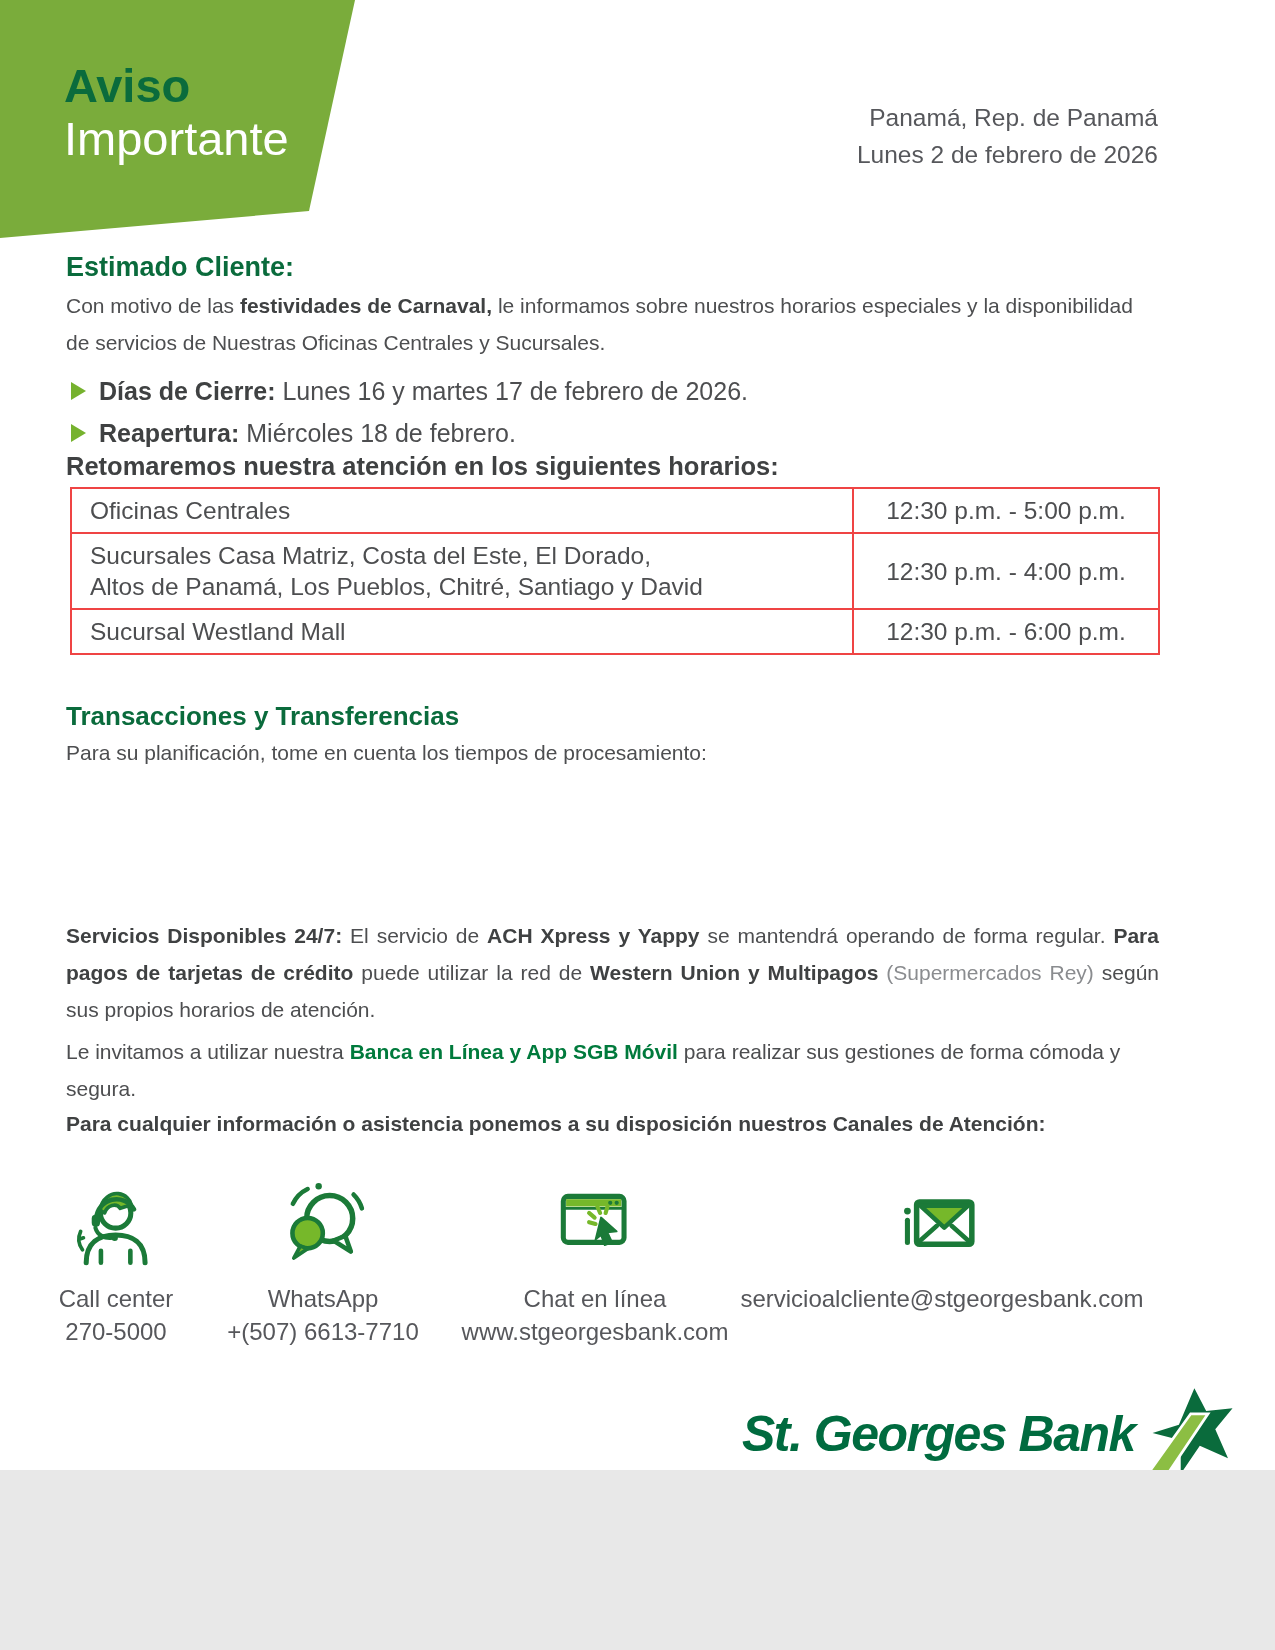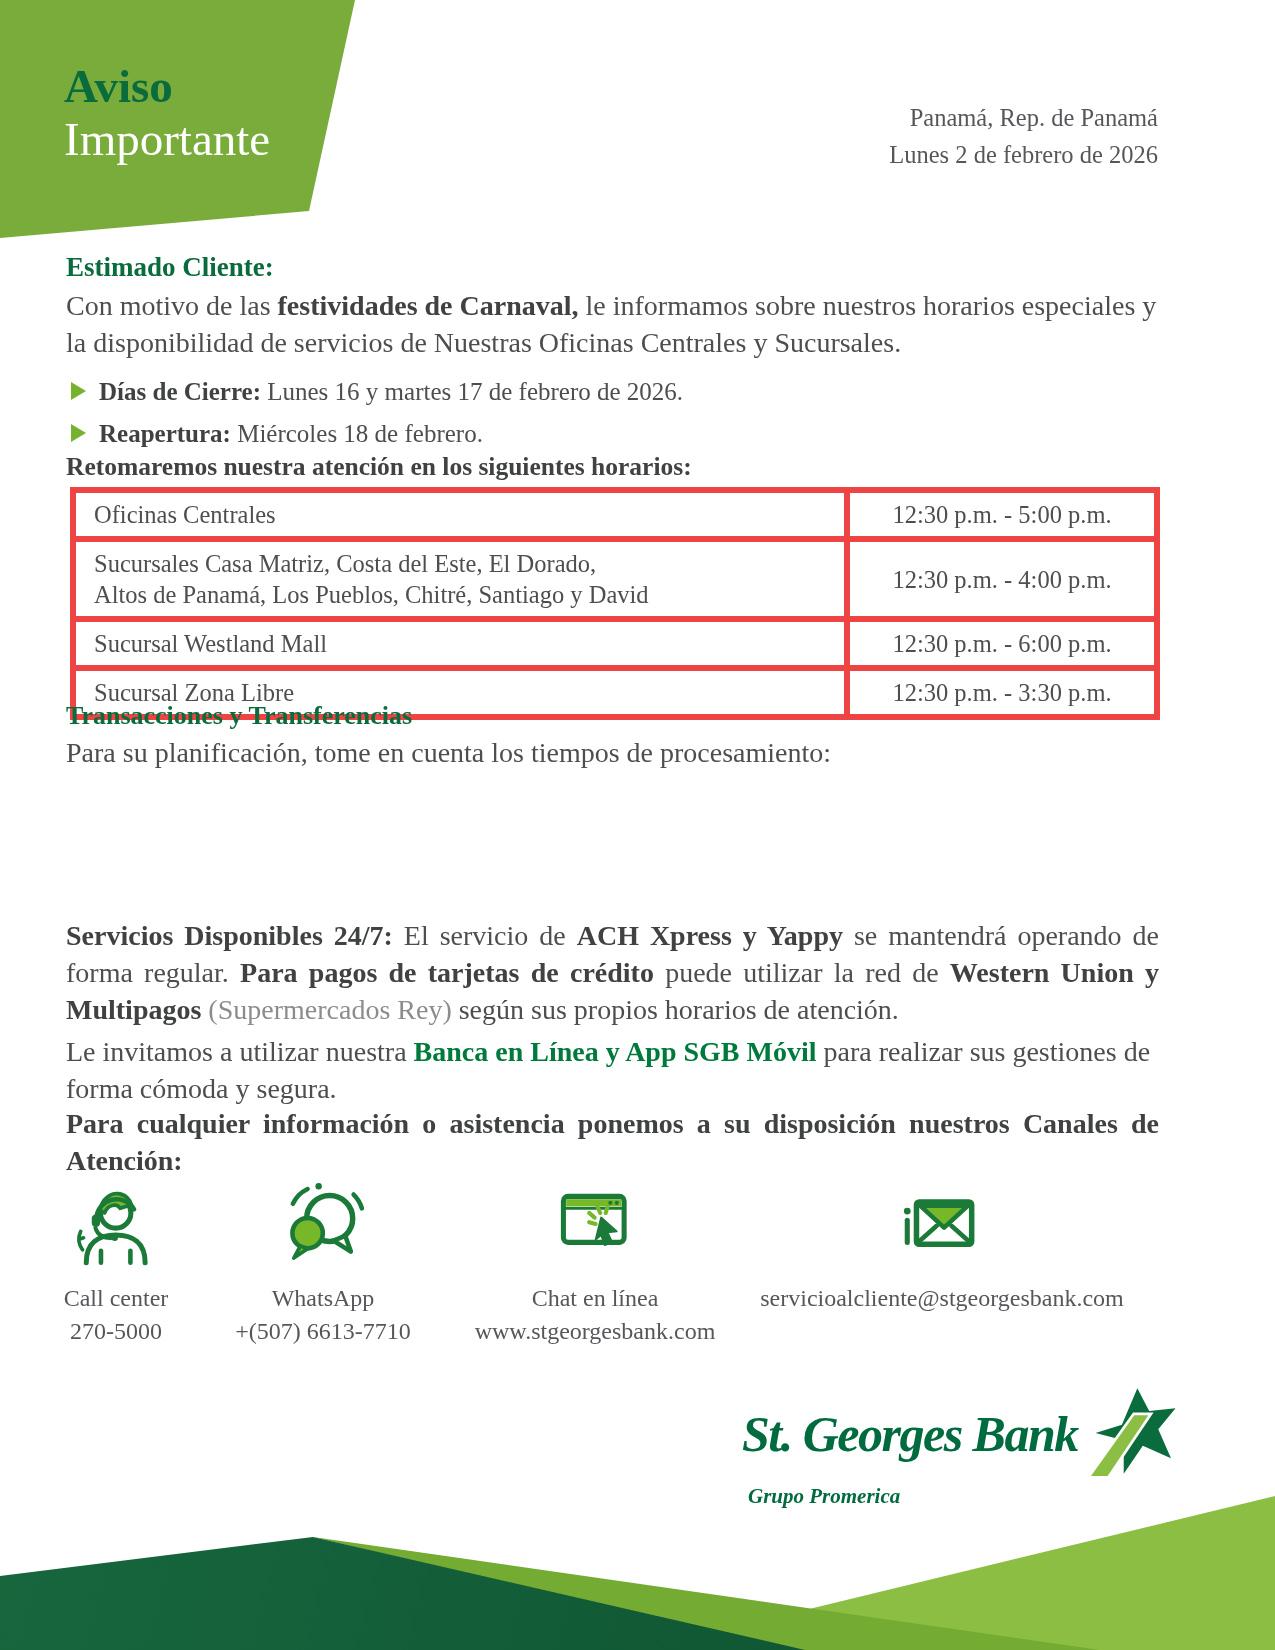--- a/index.html
+++ b/index.html
@@ -1,48 +1,48 @@
 <!DOCTYPE html>
 <html><head>
 <meta charset="utf-8">
 <style>
   html,body{margin:0;padding:0;background:#e8e8e8;}
   #page{
-    position:relative;width:1275px;height:1650px;margin:0 auto;
+    position:relative;width:1275px;height:1470px;margin:0 auto;
     background:#ffffff;overflow:hidden;
-    font-family:Liberation Serif, serif;color:#4d4e50;
+    font-family:Liberation Sans, sans-serif;color:#4d4e50;
   }
   
   .banner{position:absolute;left:0;top:0;width:362px;height:242px;
     background:#7aac3b;
     clip-path:polygon(0 0,355px 0,309px 211px,0 238px);}
   .banner-text{position:absolute;left:64px;top:60px;line-height:1.12;}
   .banner-line1{font-size:47px;font-weight:700;color:#0a6b3c;}
   .banner-line2{font-size:47px;font-weight:400;color:#ffffff;}
   
   .dateline{position:absolute;top:99px;right:117px;text-align:right;
     font-size:24.5px;line-height:37px;color:#56575b;}
   
   .blk{position:absolute;left:66px;width:1093px;}
-  .body-text{font-size:28px;line-height:37px;color:#4d4e50;}
+  .body-text{font-size:21px;line-height:37px;color:#4d4e50;}
   .body-text b, .b{font-weight:700;color:#3f4142;}
   .just{text-align:justify;}
   .greeting{font-size:27px;font-weight:700;color:#0a6b3c;}
   .green-heading{font-size:26px;font-weight:700;color:#0a6b3c;}
   .dark-heading{font-size:25.5px;font-weight:700;color:#3f4142;}
   .gray{color:#8a8c8f;}
   .green-bold{color:#007a3c;font-weight:700;}
   
   .bullet{position:relative;padding-left:33px;font-size:25px;line-height:37px;}
   .bullet + .bullet{margin-top:5px;}
   .bullet .arrow{position:absolute;left:5px;top:9px;width:0;height:0;
     border-left:15px solid #76b22e;border-top:9.5px solid transparent;border-bottom:9.5px solid transparent;}
   
   table.schedule{border-collapse:collapse;width:1090px;table-layout:fixed;}
-  table.schedule td{border:6px solid #ef4444;font-size:24.5px;line-height:31px;
+  table.schedule td{border:2px solid #ef4444;font-size:24.5px;line-height:31px;
     color:#4d4e50;padding:6px 18px;vertical-align:middle;}
   table.schedule td.time{width:292px;text-align:center;padding:6px 6px;}
   table.schedule span{display:block;}
   
   .channels{position:absolute;left:66px;top:1178px;width:1093px;height:170px;}
   .channel{position:absolute;top:0;transform:translateX(-50%);text-align:center;}
   .channel .icon{display:inline-block;}
   .channel .labels{margin-top:8px;font-size:24px;line-height:33px;color:#56575b;white-space:nowrap;}
   
   .logo{position:absolute;left:742px;top:1384px;}
@@ -104,27 +104,20 @@
             </td>
         <td class="time">12:30 p.m. - 4:00 p.m.</td>
       </tr>
       <tr>
         <td>
               <span>Sucursal Westland Mall</span>
               <span></span>
             </td>
         <td class="time">12:30 p.m. - 6:00 p.m.</td>
       </tr>
-      <tr>
-        <td>
-              <span>Sucursal Zona Libre</span>
-              <span></span>
-            </td>
-        <td class="time">12:30 p.m. - 3:30 p.m.</td>
-      </tr>
     </tbody>
       </table>
   </div>
 
   <div class="blk body-text" style="top:734px">Para su planificación, tome en cuenta los tiempos de procesamiento:</div>
   <div class="blk green-heading" style="top:701px">Transacciones y Transferencias</div>
 
   <div class="blk" style="top:771px">
   </div>
 

